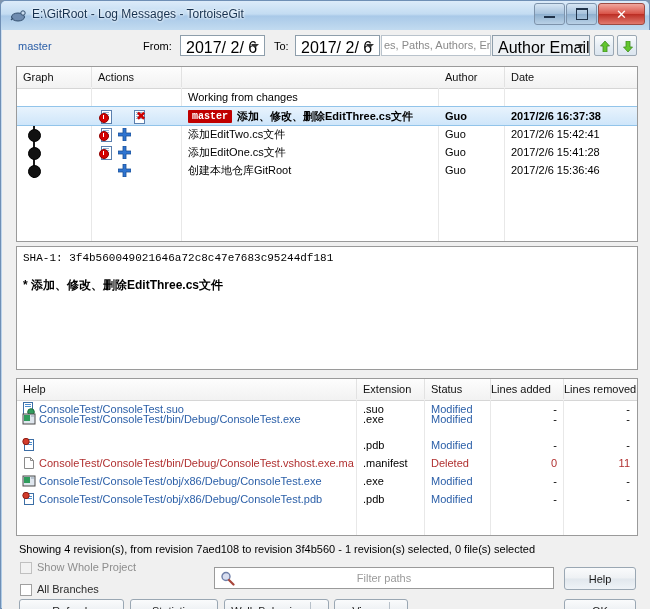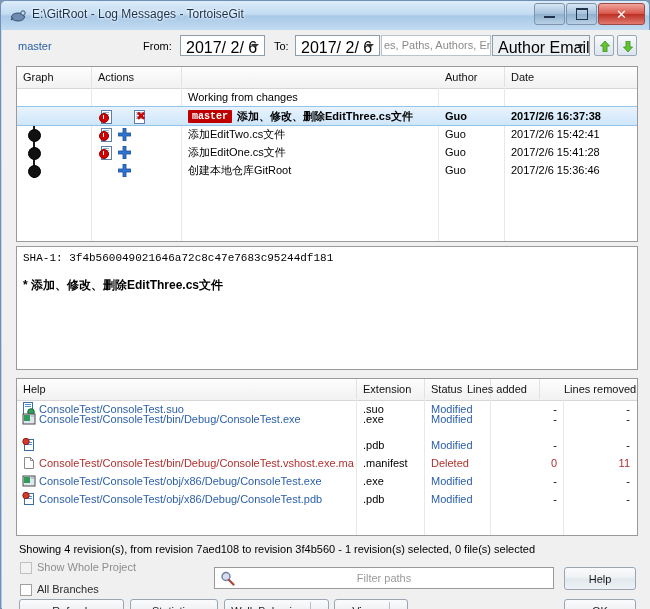--- a/index.html
+++ b/index.html
@@ -275,21 +275,21 @@
     <div class="panel msgpanel" style="left:14px;top:216px;width:622px;height:124px;">
       <span class="sha">SHA-1:  3f4b560049021646a72c8c47e7683c95244df181</span>
       <span class="body">* 添加、修改、删除EditThree.cs文件</span>
     </div>
 
     <div class="panel" style="left:14px;top:348px;width:622px;height:158px;">
       <div class="lv-head">
         <div class="hc" style="left:0;width:340px;">Help</div>
         <div class="hc" style="left:340px;width:68px;">Extension</div>
         <div class="hc" style="left:408px;width:66px;">Status</div>
-        <div class="hc" style="left:450px;width:73px;text-align:left;padding-right:20px;padding-left:0;">Lines added</div>
+        <div class="hc" style="left:474px;width:73px;text-align:left;padding-right:20px;padding-left:0;">Lines added</div>
         <div class="hc" style="left:547px;width:73px;text-align:right;padding-right:6px;padding-left:0;border-right:none;">Lines removed</div>
       </div>
 
       <div class="lv-rows">
         <div class="colline" style="left:339px;"></div>
         <div class="colline" style="left:407px;"></div>
         <div class="colline" style="left:473px;"></div>
         <div class="colline" style="left:546px;"></div>
 
         <div class="frow" style="top:0;">

